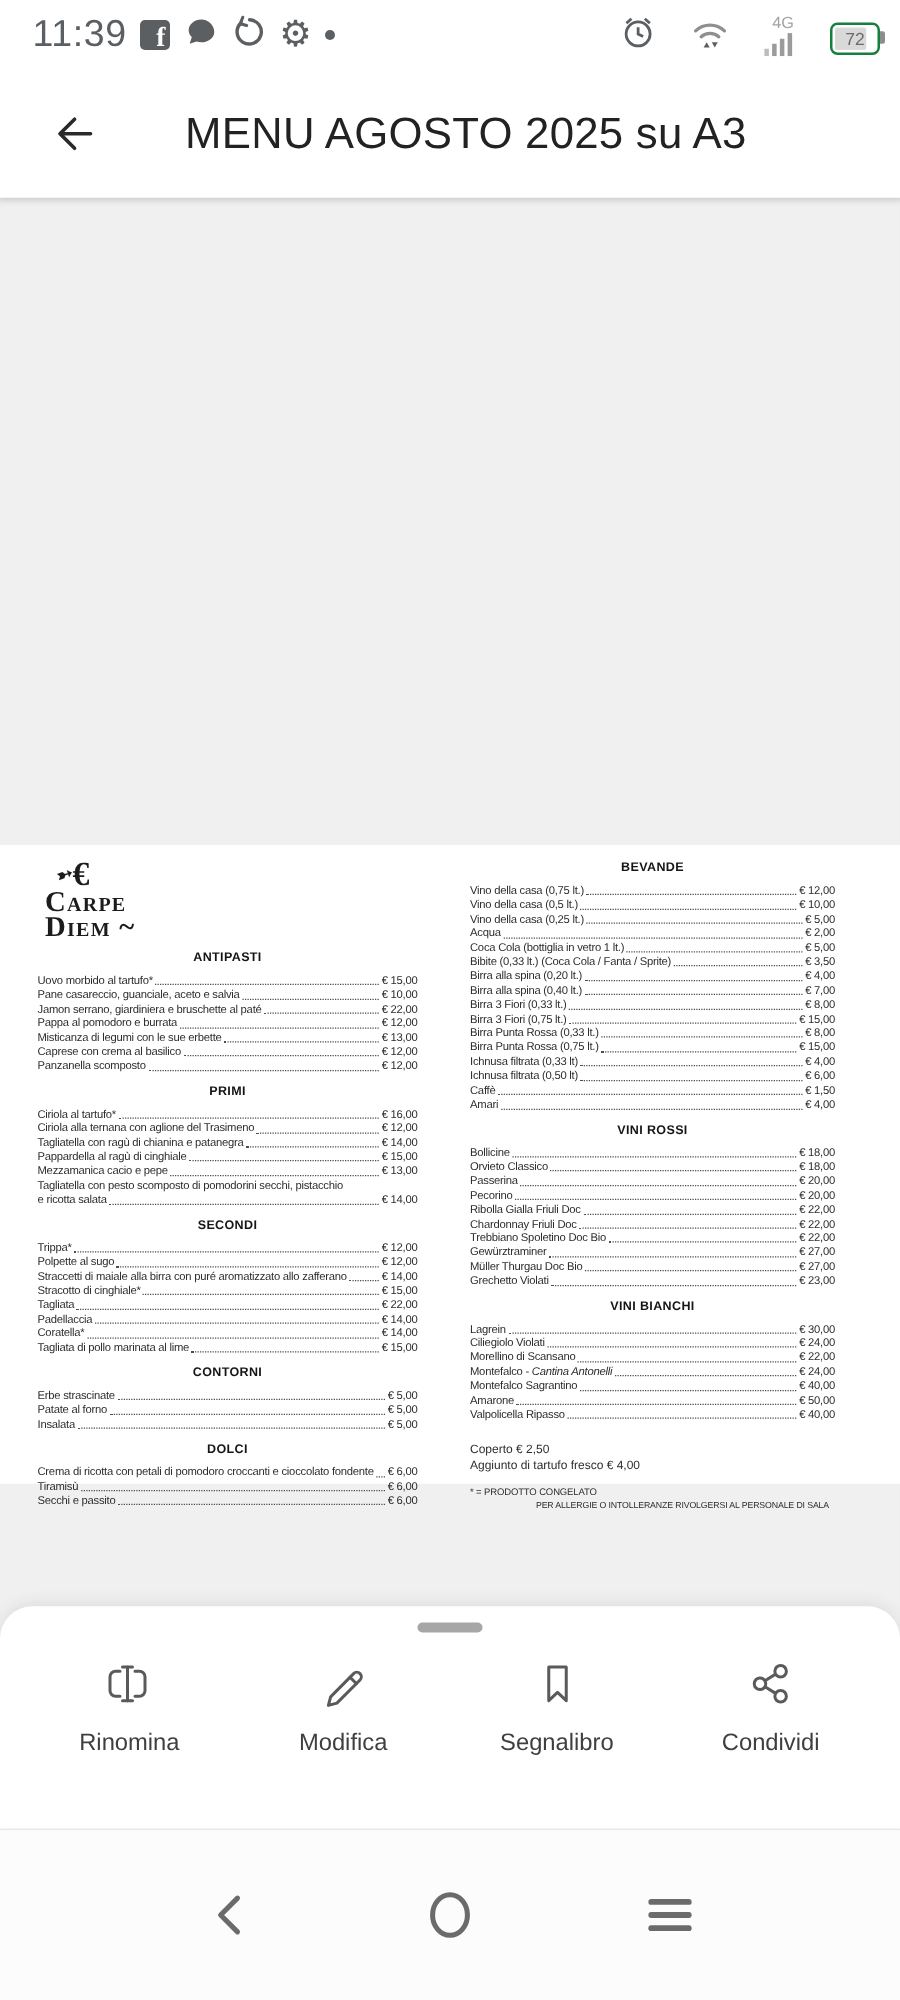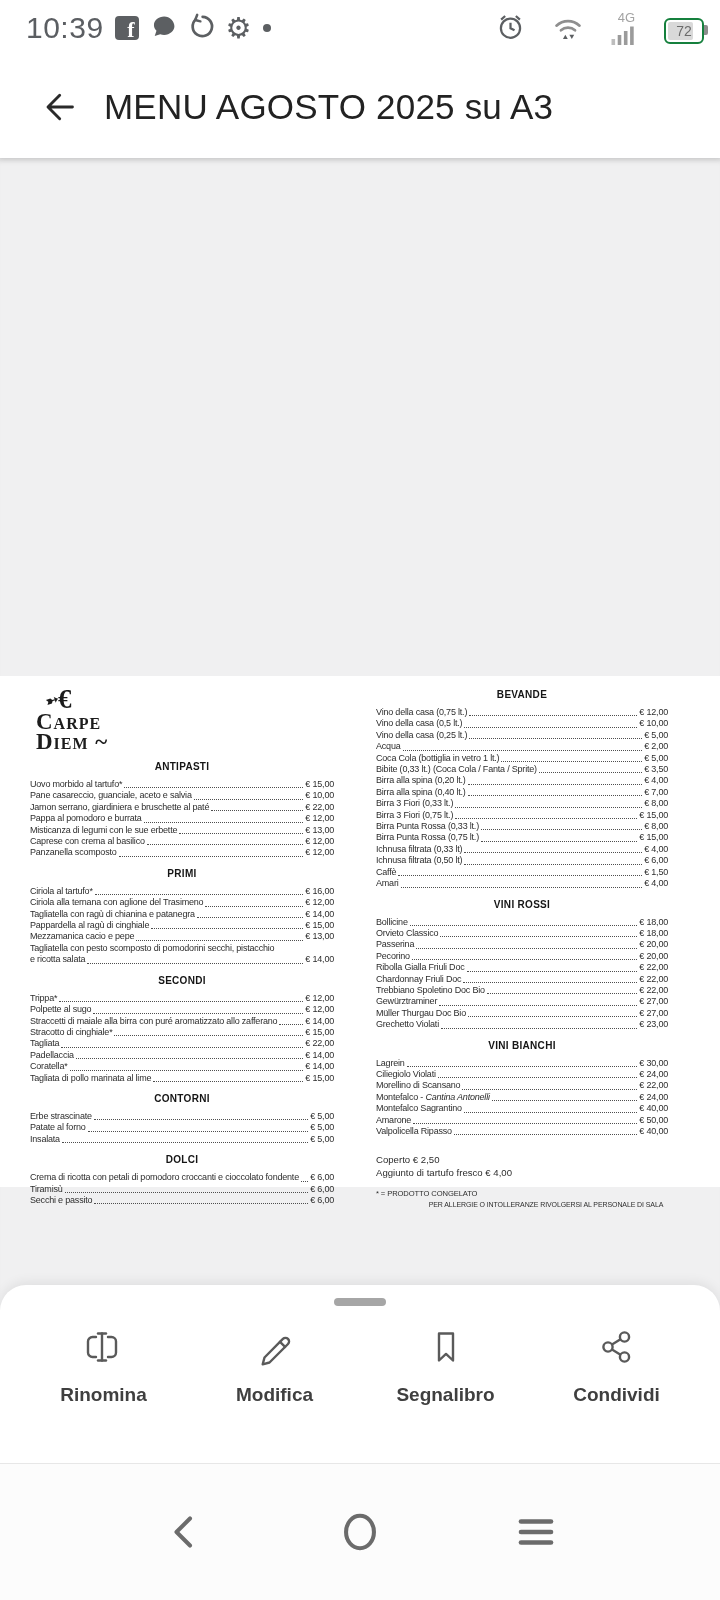--- a/index.html
+++ b/index.html
@@ -19,21 +19,21 @@
   .gear-glyph{font-size:29px;color:#5c5f62;line-height:26px;}
   .sb-right{display:flex;align-items:flex-end;gap:28px;}
   .sig-wrap{display:flex;flex-direction:column;align-items:center;line-height:1;}
   .sig-4g{font-size:13px;color:#a3a3a3;margin-bottom:1px;margin-left:6px;}
   .battery{width:36px;height:22px;border:2px solid #15803d;border-radius:6px;position:relative;margin-bottom:1px;}
   .battery .fill{position:absolute;top:2px;left:2px;bottom:2px;width:25px;background:#d9d9d9;border-radius:2px;}
   .battery .num{position:absolute;inset:0;display:flex;align-items:center;justify-content:center;font-size:14px;color:#6b6b6b;}
   .battery::after{content:"";position:absolute;right:-6px;top:5px;width:4px;height:10px;background:#8d8d8d;border-radius:0 2px 2px 0;}
   
   .app-header{position:absolute;top:56px;left:0;right:0;height:102px;background:#fff;
-    display:flex;align-items:center;z-index:25;box-shadow:0 2px 5px rgba(0,0,0,.08);}
+    display:flex;align-items:center;z-index:25;box-shadow:0 2px 5px rgba(0,0,0,.08);gap:44px;}
   .back-btn{margin-left:36px;width:44px;height:44px;display:flex;align-items:center;justify-content:center;}
   .hdr-title{margin-left:24px;font-size:35px;color:#222;letter-spacing:.2px;}
   
   .viewer{position:absolute;top:158px;left:0;right:0;bottom:0;background:#f0f0f1;
     box-shadow:inset 0 7px 7px -6px rgba(0,0,0,.14);}
   .page{position:absolute;top:518px;left:0;width:720px;height:511px;background:#fff;z-index:2;}
   .col-left{position:absolute;left:30px;top:8px;width:304px;}
   .col-right{position:absolute;left:376px;top:4px;width:292px;}
   .logo{margin:2px 0 2px 6px;color:#1c1c1c;}
   .logo-glyph{font-family:"Liberation Serif",serif;font-weight:bold;font-size:27px;line-height:26px;margin-left:22px;position:relative;}
@@ -49,35 +49,35 @@
   .pre-line{font-size:9px;line-height:11.4px;color:#2d2d2d;letter-spacing:-0.2px;white-space:nowrap;}
   .doc-foot{margin-top:17px;color:#2d2d2d;}
   .foot-big{font-size:9.6px;line-height:12.5px;}
   .foot-small{font-size:7.6px;margin-top:10px;letter-spacing:-0.1px;}
   .foot-allergy{font-size:7px;margin-top:3px;margin-left:48px;text-align:center;letter-spacing:-0.1px;}
   
   .sheet{position:absolute;left:0;right:0;top:1285px;height:178px;background:#fff;
     border-radius:26px 26px 0 0;box-shadow:0 -3px 12px rgba(0,0,0,.07);z-index:10;}
   .handle{width:52px;height:8px;border-radius:4px;background:#a6a6a6;margin:13px auto 0;}
   .actions{display:flex;justify-content:space-around;align-items:flex-start;padding:18px 18px 0;}
-  .action{display:flex;flex-direction:column;align-items:center;gap:14px;width:130px;font-weight:bold;}
+  .action{display:flex;flex-direction:column;align-items:center;gap:14px;width:130px;}
   .action .ic{height:46px;display:flex;align-items:center;justify-content:center;}
   .action .lb{font-size:19px;color:#3f3f3f;white-space:nowrap;}
   
   .nav{position:absolute;left:0;right:0;top:1463px;height:137px;background:#fcfcfc;
     border-top:1px solid #e7e7e7;display:flex;align-items:center;justify-content:space-around;
     padding:0 96px;box-sizing:border-box;z-index:20;}
   .nav-btn{width:64px;height:64px;display:flex;align-items:center;justify-content:center;}
 </style>
 </head>
 <body>
 
 <div class="status-bar">
   <div class="sb-left">
-    <span class="sb-time">10:39</span>
+    <span class="sb-time">11:39</span>
     <span class="fb-icon">
         <span>f</span>
       </span>
     <span>
       <svg width="27" height="27" viewBox="0 0 24 24">
           <path d="M12.6 3.2c-5 0-9.1 3.4-9.1 7.6 0 1.9.85 3.6 2.25 4.9L4.2 20.4l4.9-1.5c1.1.35 2.3.55 3.5.55 5 0 9.1-3.4 9.1-7.6s-4.1-8.65-9.1-8.65z" fill="#5c5f62"></path>
         </svg>
     </span>
     <span>
       <svg width="27" height="27" viewBox="0 0 24 24">

